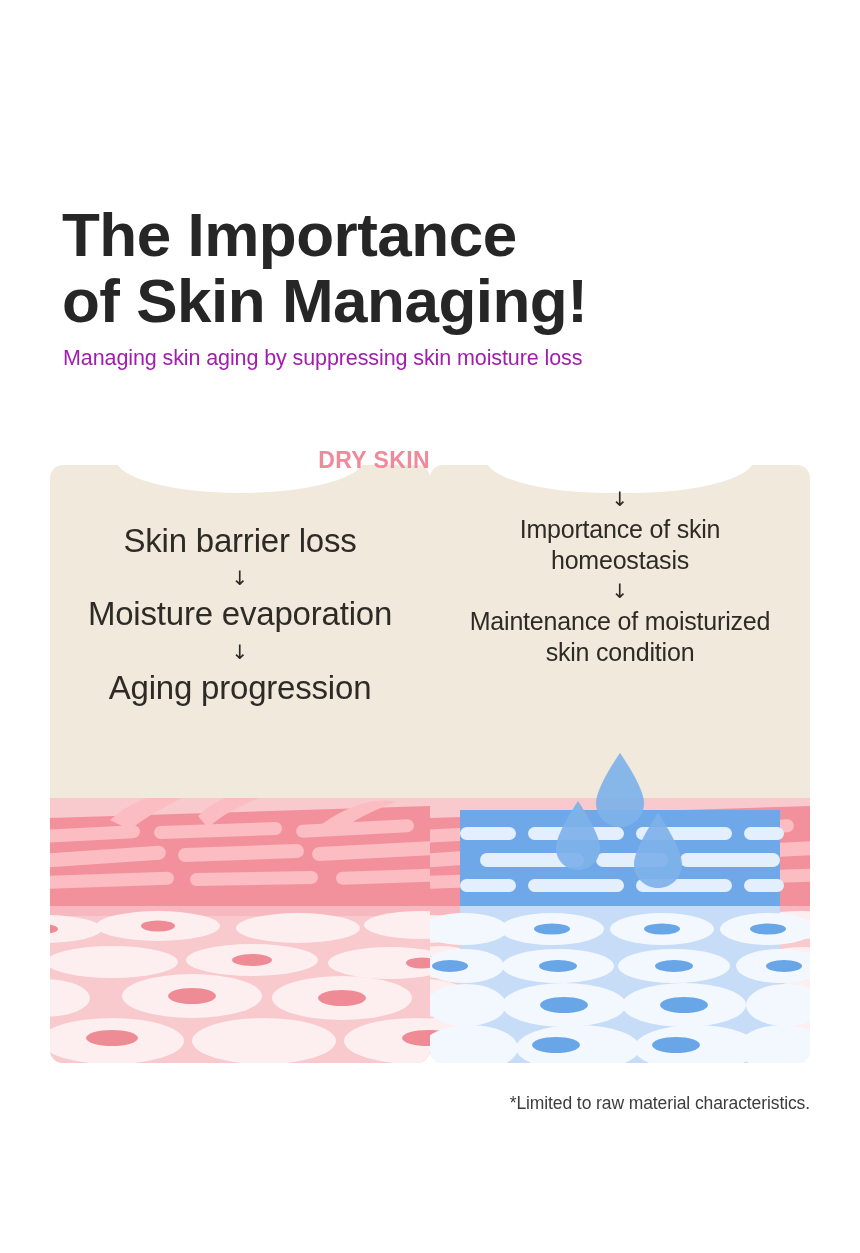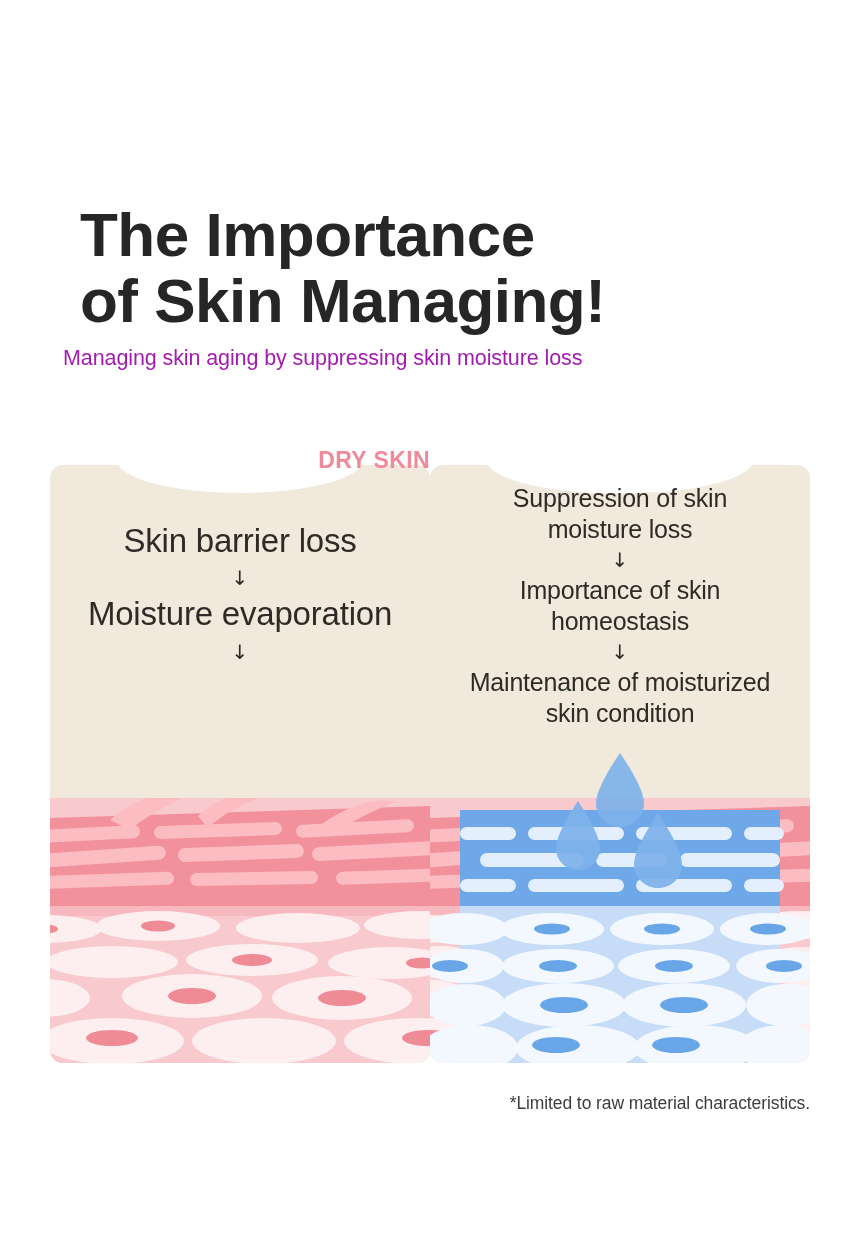--- a/index.html
+++ b/index.html
@@ -7,21 +7,21 @@
     width:860px;height:1253px;background:#ffffff;
     font-family:"Liberation Sans","DejaVu Sans",sans-serif;
     color:#2b2b2b;overflow:hidden;position:relative;
   }
   .stage{position:absolute;left:0;top:0;width:860px;height:1253px;}
 
   
   .title{
     position:absolute;left:62px;top:160px;width:740px;
     font-size:62px;line-height:1.07;font-weight:700;
-    letter-spacing:-0.5px;color:#262626;margin-left:18px;
+    letter-spacing:-0.5px;color:#262626;
   }
   .title .l2{display:block;}
   .subtitle{
     position:absolute;left:63px;top:346px;width:780px;
     font-size:21.5px;font-weight:400;color:#a21caf;letter-spacing:-0.1px;
   }
 
   
   .panel{
     position:absolute;top:465px;width:380px;height:598px;
@@ -82,20 +82,21 @@
   <div class="subtitle">Managing skin aging by suppressing skin moisture loss</div>
 
   <div class="panel" id="panel-dry">
     <div class="notch"></div>
 
     <div class="flow" id="flow-dry">
       <div class="step">Skin barrier loss</div>
       <div class="arrow">↓</div>
       <div class="step">Moisture evaporation</div>
       <div class="arrow">↓</div>
+      <div class="step">Aging progression</div>
     </div>
 
     <div class="skin">
       <svg viewBox="0 0 380 265" xmlns="http://www.w3.org/2000/svg">
         <defs>
           <clipPath id="clipDry">
               <rect x="0" y="0" width="380" height="265"></rect>
             </clipPath>
         </defs>
         <g clip-path="url(#clipDry)">
@@ -161,24 +162,20 @@
           </g>
         </g>
       </svg>
     </div>
   </div>
 
   <div class="panel" id="panel-healthy">
     <div class="notch"></div>
 
     <div class="flow" id="flow-healthy">
-      <div class="step">
-        <span style="white-space:pre-line">Suppression of skin
-moisture loss</span>
-      </div>
       <div class="arrow">↓</div>
       <div class="step">
         <span style="white-space:pre-line">Importance of skin
 homeostasis</span>
       </div>
       <div class="arrow">↓</div>
       <div class="step wide">
         <span style="white-space:pre-line">Maintenance of moisturized
 skin condition</span>
       </div>

